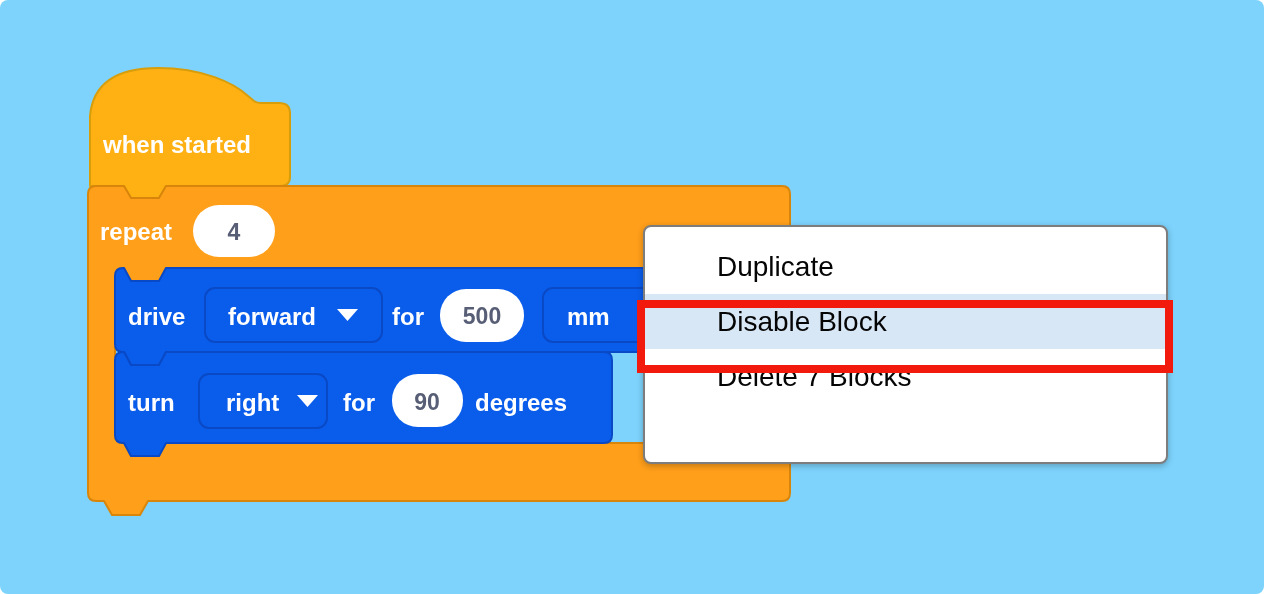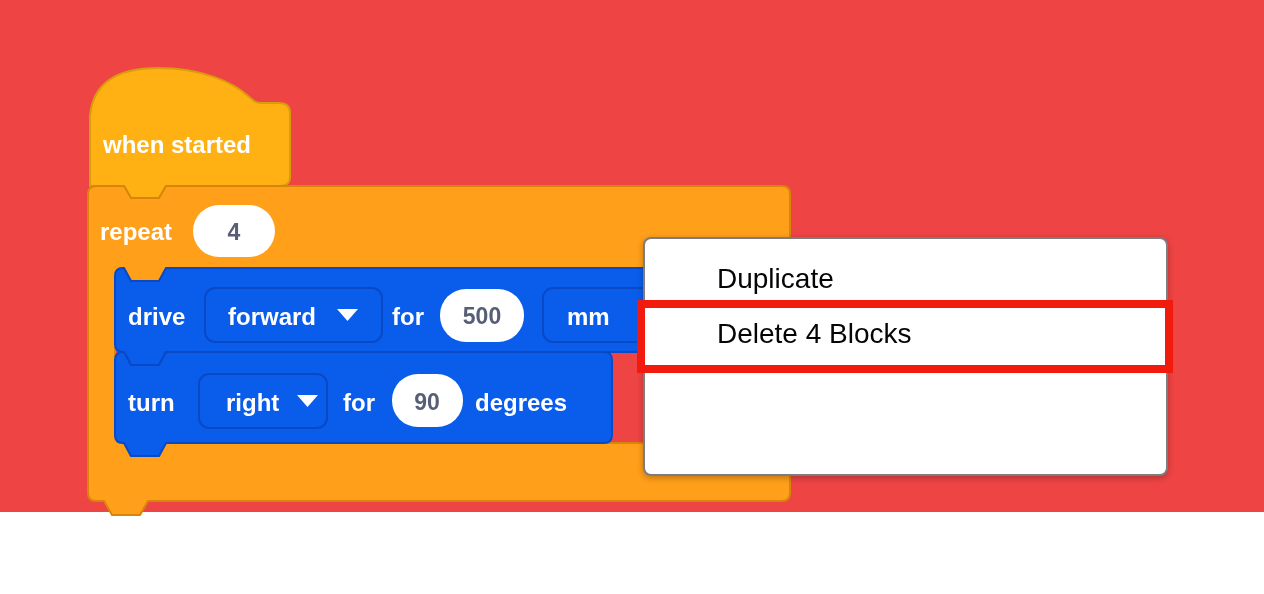--- a/index.html
+++ b/index.html
@@ -1,35 +1,35 @@
 <!DOCTYPE html>
 <html><head>
 <meta charset="utf-8">
 <style>
   * { margin:0; padding:0; box-sizing:border-box; }
   html,body { width:1264px; height:594px; background:#ffffff; overflow:hidden;
               font-family:"Liberation Sans", sans-serif; }
-  .stage { position:relative; width:1264px; height:512px; background:#ef4444; }
+  .stage { position:relative; width:1264px; height:594px; background:#7dd3fc;border-radius:8px; }
 
   svg.blocks { position:absolute; left:0; top:0; }
 
   
   .hat-fill    { fill:#FFB114; stroke:#D89D0B; stroke-width:2; stroke-linejoin:round; }
   .repeat-fill { fill:#FF9F1A; stroke:#D8860B; stroke-width:2; stroke-linejoin:round; }
   .blue-fill   { fill:#0A5DEB; stroke:#0A49C6; stroke-width:2; stroke-linejoin:round; }
   .dropdown    { fill:none; stroke:#0A49C6; stroke-width:2; }
   .pill        { fill:#ffffff; stroke:none; }
   .blk-label   { fill:#ffffff; font-weight:bold; font-size:24px;
                  font-family:"Liberation Sans", sans-serif; }
   .num-label   { fill:#575E75; font-weight:bold; font-size:23px;
                  font-family:"Liberation Sans", sans-serif; text-anchor:middle; }
   .arrow       { fill:#ffffff; }
 
   
-  .menu { position:absolute; left:643px; top:237px; width:525px; height:239px;
+  .menu { position:absolute; left:643px; top:225px; width:525px; height:239px;
           background:#ffffff; border:2px solid #7d7d7d; border-radius:8px;
           box-shadow:0 2px 6px rgba(0,0,0,0.25); padding-top:12px; }
   .menu-item { height:55px; line-height:55px; padding-left:72px;
                font-size:28px; color:#050505; cursor:default; white-space:nowrap; }
   .menu-item.highlighted { background:#D8E7F6; }
   .menu-item.disabled { color:#C6C6C6; }
 
   
   .red-box { position:absolute; left:637px; top:300px; width:536px; height:73px;
              border:8px solid #F2190D; pointer-events:none; }
@@ -77,18 +77,19 @@
     <text class="blk-label" x="226" y="402" dominant-baseline="central">right</text>
     <polygon class="arrow" points="297,395 318,395 307.5,407"></polygon>
     <text class="blk-label" x="343" y="402" dominant-baseline="central">for</text>
     <rect class="pill" x="392" y="374" width="71" height="53" rx="26"></rect>
     <text class="num-label" x="427" y="402" dominant-baseline="central">90</text>
     <text class="blk-label" x="475" y="402" dominant-baseline="central">degrees</text>
   </svg>
 
   <div class="menu">
     <div class="menu-item">Duplicate</div>
-    <div class="menu-item">Delete 4 Blocks</div>
+    <div class="menu-item highlighted">Disable Block</div>
+    <div class="menu-item">Delete 7 Blocks</div>
   </div>
 
   <div class="red-box"></div>
 
 </div>
 
 </body></html>

